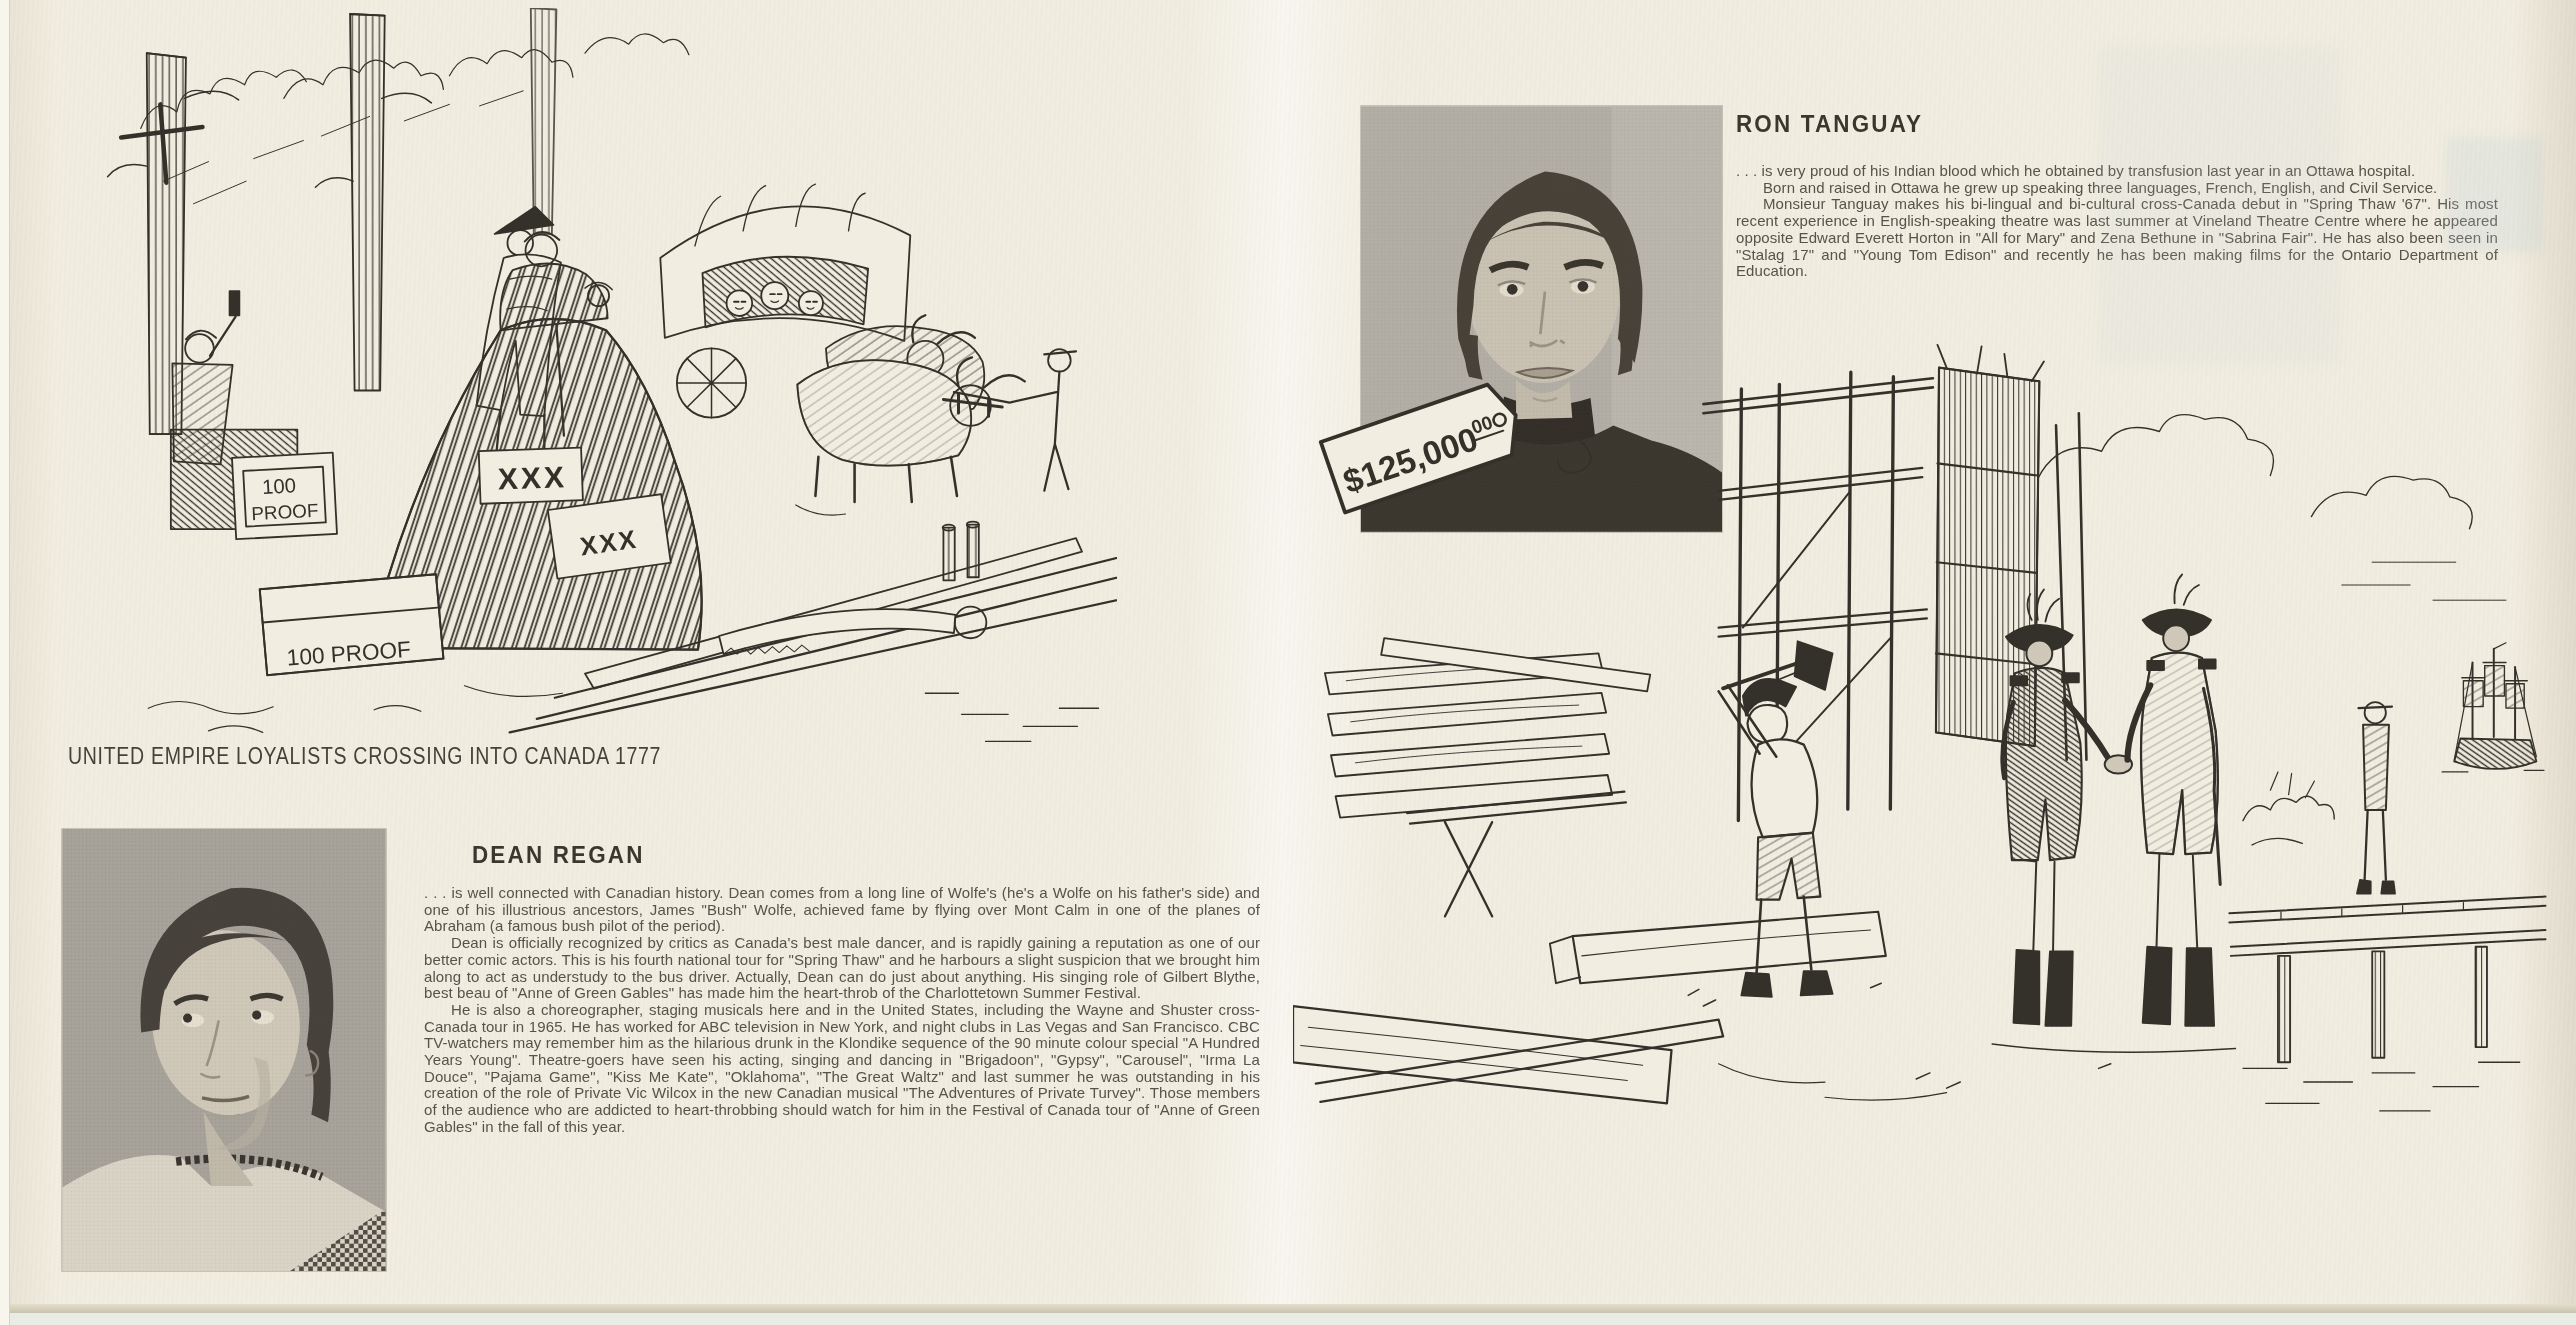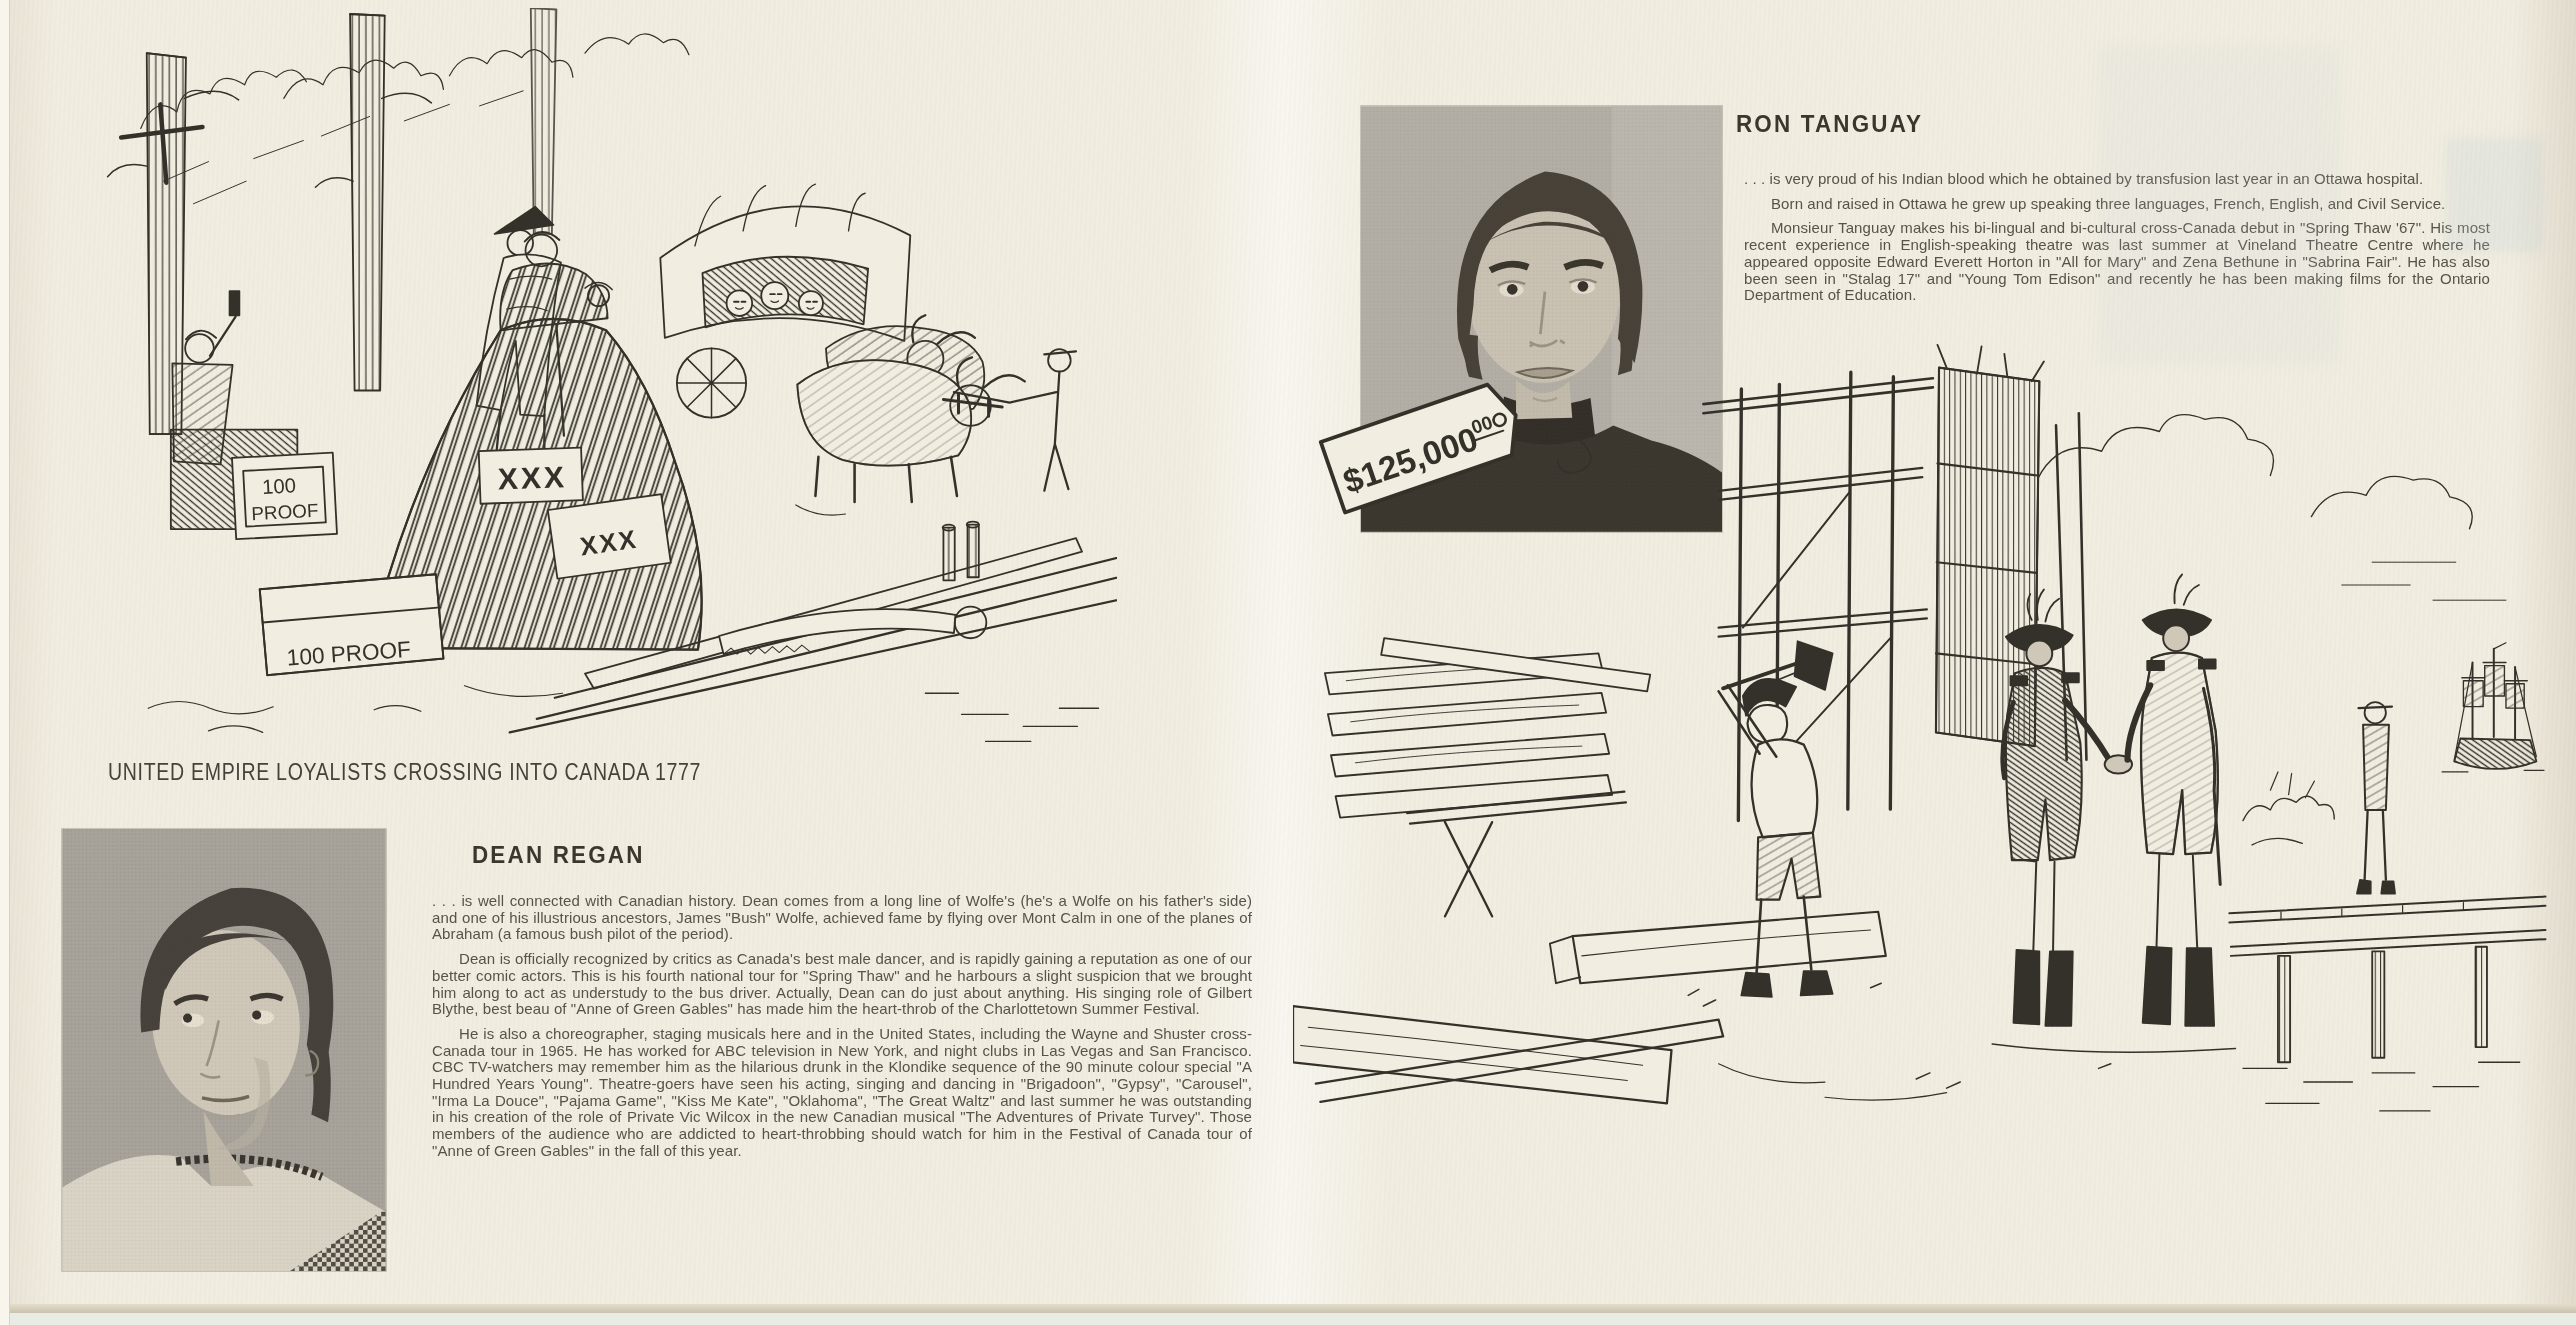--- a/index.html
+++ b/index.html
@@ -23,21 +23,21 @@
   .bottom-under{left:0;top:1313px;width:100%;height:12px;background:#e8ece5;}
   .bleed{background:rgba(186,203,212,.22);filter:blur(5.3px);}
   
   .caption{white-space:nowrap;color:#45423b;font-size:23px;font-weight:500;letter-spacing:0.8px;}
   .caption > span{display:inline-block;transform:scaleX(.85);transform-origin:left center;}
   
   .hname{white-space:nowrap;color:#3b372f;font-size:23.6px;font-weight:bold;letter-spacing:2.3px;}
   .hname > span{display:inline-block;transform:scaleX(.95);transform-origin:left center;}
   
   .copy{color:#57534b;font-size:15px;line-height:16.7px;letter-spacing:0.1px;text-align:justify;}
-  .copy p{margin:8px;}
+  .copy p{margin:0;}
   .copy p.ind{text-indent:27px;}
   
   .photo{box-shadow:0 0 0 0.8px rgba(90,86,78,.35);}
   svg text{font-family:"Liberation Sans", sans-serif;}
 </style>
 </head>
 <body>
 
 <div class="spread">
 
@@ -167,21 +167,21 @@
         <path d="M1500 652 l152 4" stroke-width="4"></path>
         <path d="M1502 656 l148 4 l12 292 l-60 2 l-18 -190 l-22 192 l-62 -2 z" fill="url(#pantstripe)"></path>
         <path d="M1500 950 l62 4 l2 36 l-70 -4 z M1582 952 l62 2 l4 36 l-72 -2 z" fill="#34312b"></path>
 
         <path d="M1200 938 h62 M1282 954 h72 M1232 974 h60 M1330 930 h52 M1152 910 h44" stroke-width="1.8"></path>
         <path d="M120 930 q40 -18 82 0 q40 16 84 -2 M200 960 q36 -14 72 2 M420 932 q30 -12 62 2" stroke-width="1.6"></path>
         <path d="M540 900 q60 22 130 10 M980 660 q30 18 66 12" stroke-width="1.6"></path>
       </g>
     </svg>
 
-    <div class="abs caption" style="left:68px;top:759px;margin-left:40px;">
+    <div class="abs caption" style="left:68px;top:743px;">
       <span>UNITED EMPIRE LOYALISTS CROSSING INTO CANADA 1777</span>
     </div>
 
     <svg class="abs photo" style="left:62px;top:829px;" width="324" height="442" viewBox="0 0 426 582">
       <defs>
         <pattern id="dotsA" width="5" height="5" patternUnits="userSpaceOnUse">
           <circle cx="2" cy="2" r="1" fill="#5f5a50"></circle>
         </pattern>
         <pattern id="check" width="12" height="12" patternUnits="userSpaceOnUse">
           <rect width="6" height="6" fill="#3a362f"></rect>

